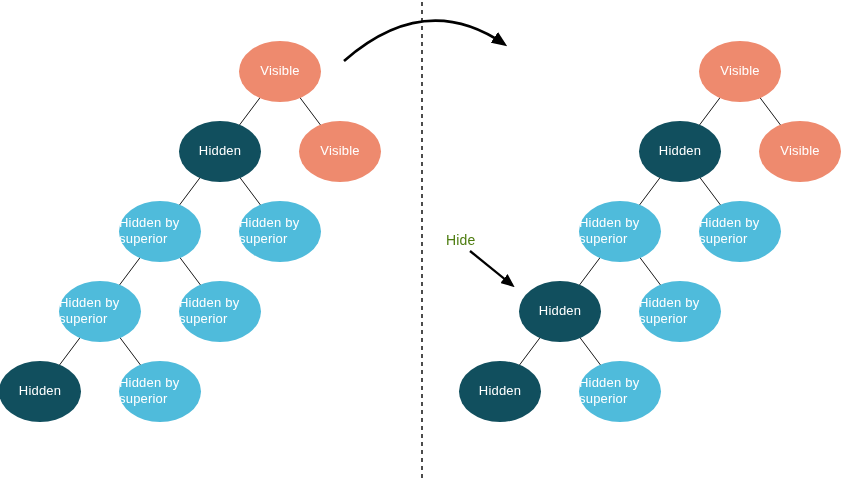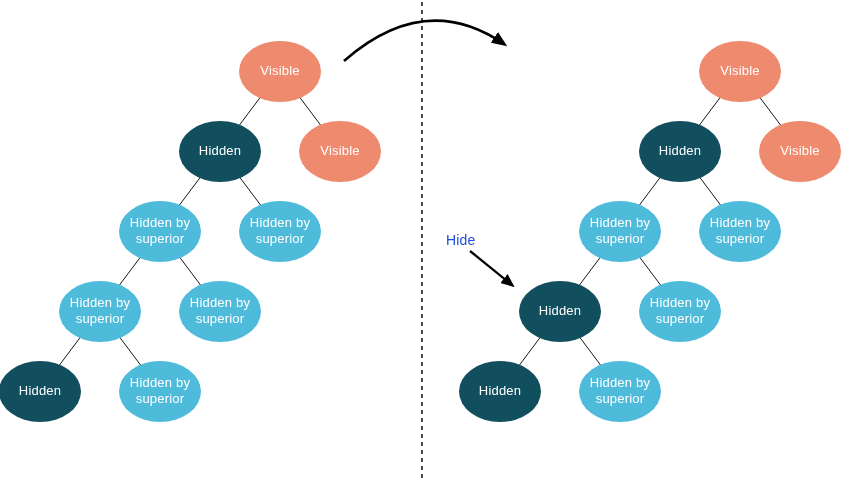--- a/index.html
+++ b/index.html
@@ -29,32 +29,31 @@
     pointer-events: none;
   }
   .node {
     position: absolute;
     width: 82px;
     height: 61px;
     border-radius: 50%;
     display: flex;
     align-items: center;
     justify-content: center;
-    text-align: center;
     color: #ffffff;
     font-size: 13px;
     font-weight: 500;
     line-height: 1.25;
     letter-spacing: 0.2px;
   }
   .hide-label {
     position: absolute;
     left: 446px;
     top: 232px;
-    color: #1d4ed8;
+    color: #4d7c0f;
     font-size: 14px;
     font-weight: 500;
     letter-spacing: 0.2px;
   }
   .edge {
     stroke: #1a1a1a;
     stroke-width: 1;
   }
   .divider {
     stroke: #000000;

